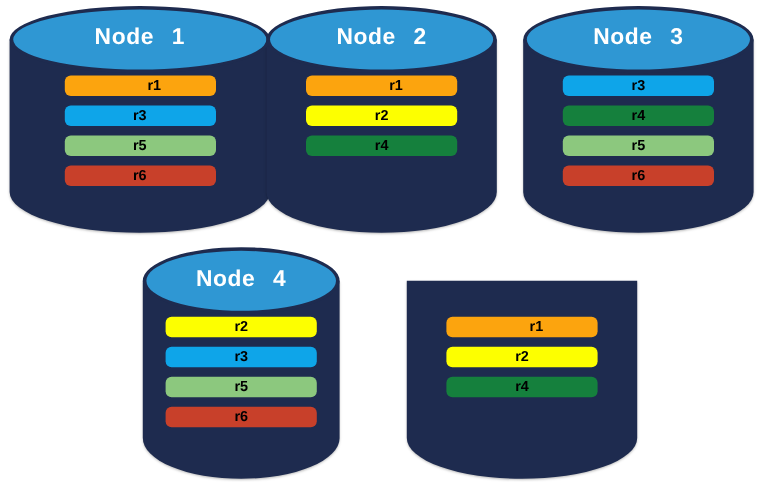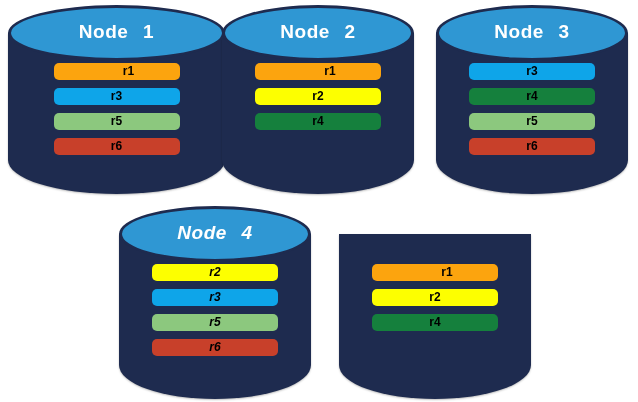--- a/index.html
+++ b/index.html
@@ -12,21 +12,21 @@
     position: relative;
     width: 638px;
     height: 402px;
     background: #ffffff;
     overflow: hidden;
   }
   .node { position: absolute; }
   .n1 { left: 8px;   top: 5px;   width: 217px; height: 189px; }
   .n2 { left: 222px; top: 5px;   width: 192px; height: 189px; }
   .n3 { left: 436px; top: 5px;   width: 192px; height: 189px; }
-  .n4 { left: 119px; top: 206px; width: 192px; height: 193px; font-style: italic; }
+  .n4 { left: 119px; top: 206px; width: 164px; height: 193px; }
   .n5 { left: 339px; top: 206px; width: 192px; height: 193px; }
 
   .cyl-body {
     position: absolute;
     left: 0; right: 0;
     top: 28px; bottom: 0;
     background: #1E2B4F;
     border-radius: 0 0 50% 50% / 0 0 34px 34px;
     box-shadow: 0 1px 2px rgba(0,0,0,0.25);
     z-index: 1;

